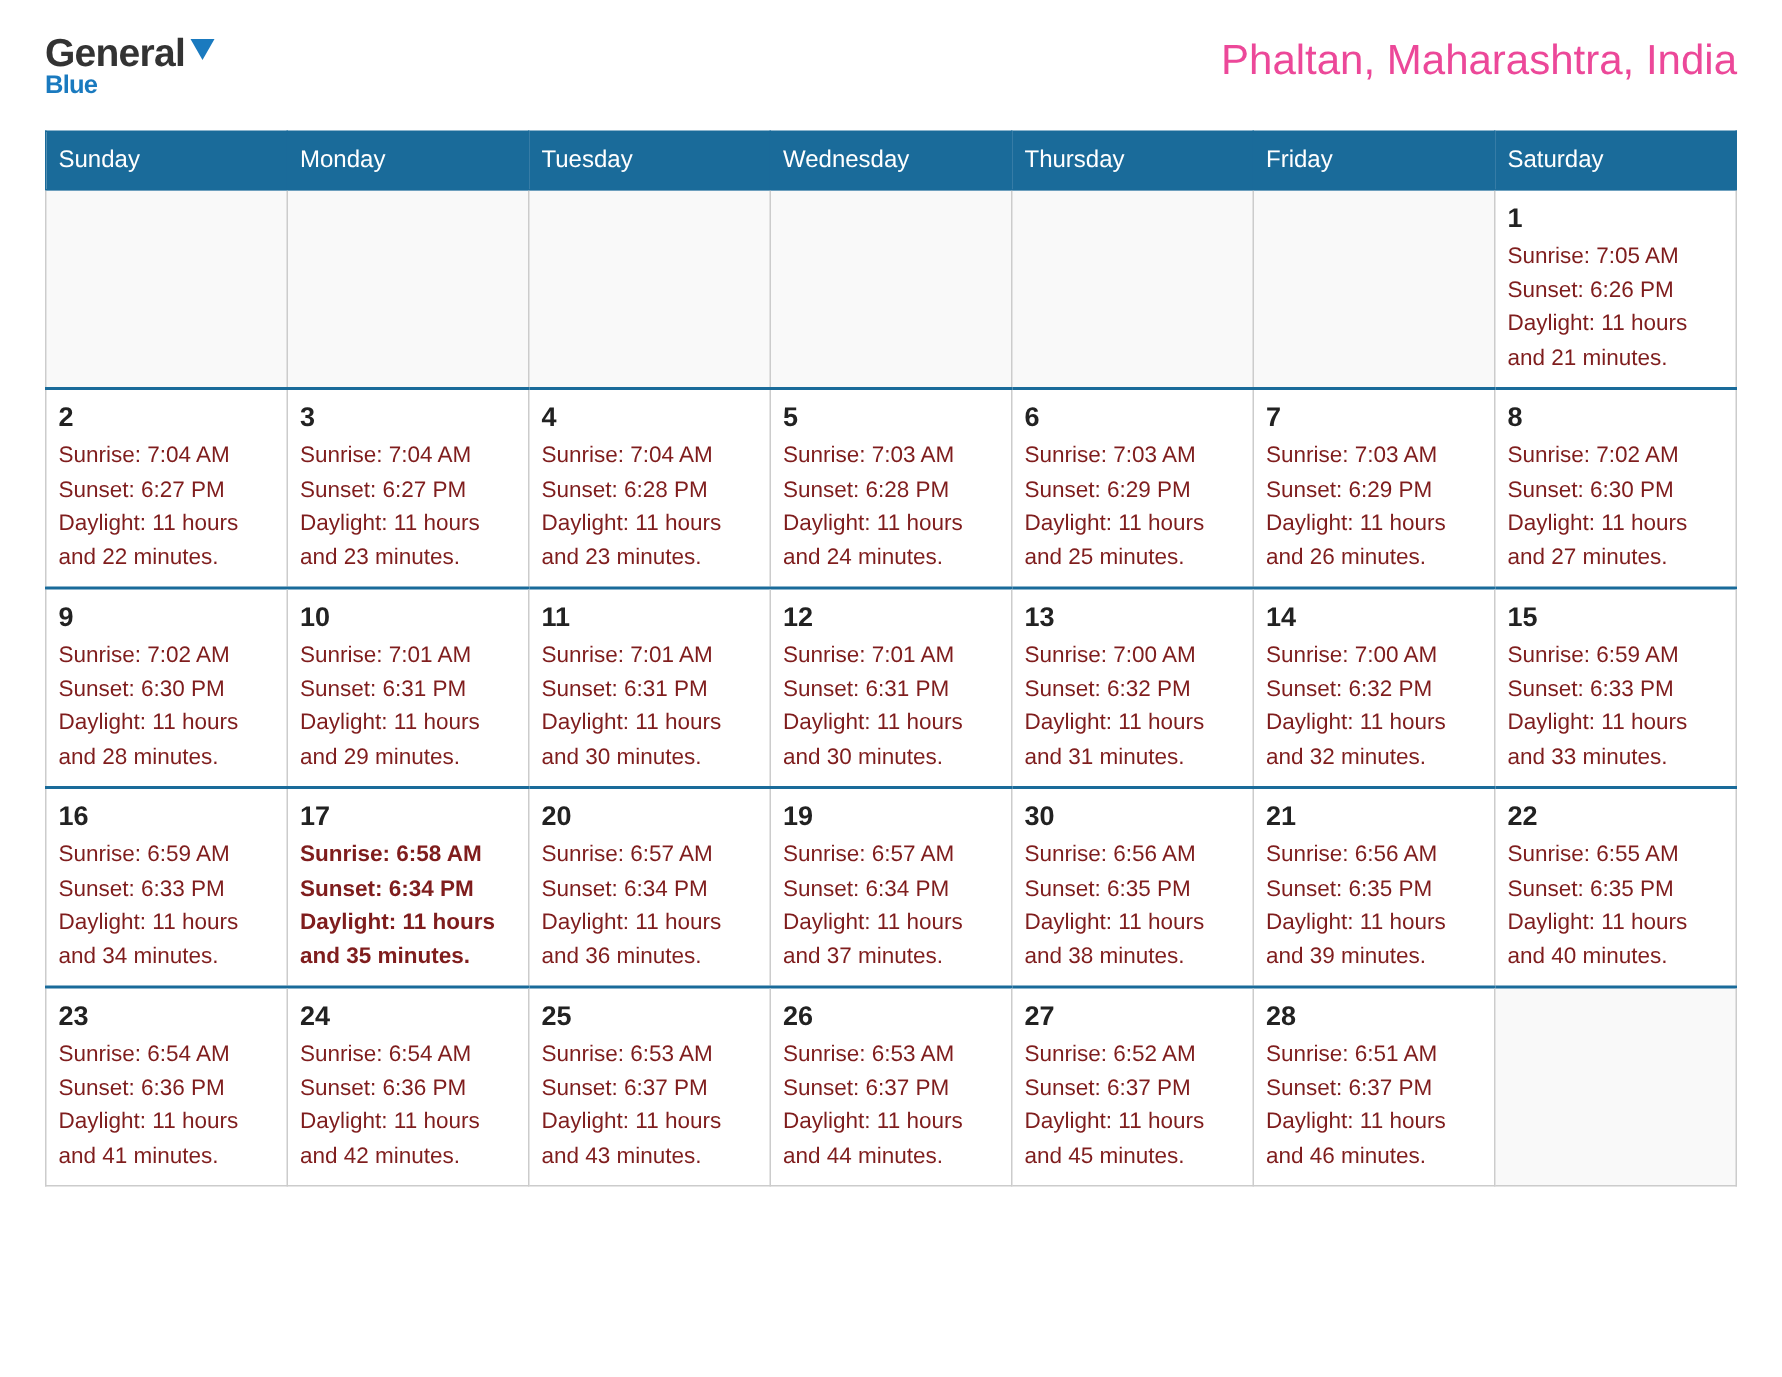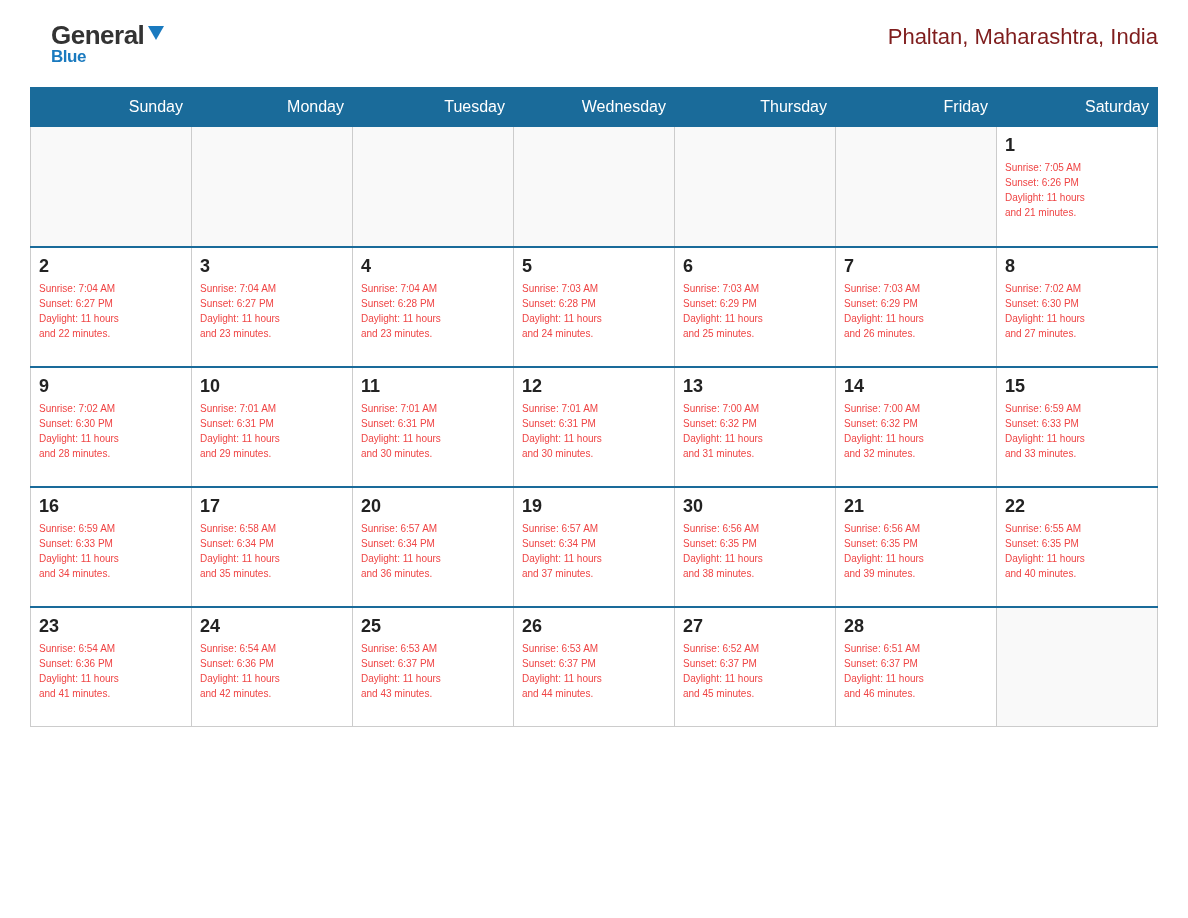--- a/index.html
+++ b/index.html
@@ -8,21 +8,20 @@
       background: #fff;
       padding: 20px 30px;
       width: 1188px;
       min-height: 918px;
     }
     .header {
       display: flex;
       justify-content: space-between;
       align-items: flex-start;
       margin-bottom: 20px;
-      margin-left: 21px;
     }
     .logo {
       display: flex;
       flex-direction: column;
       align-items: flex-start;
     }
     .logo-general {
       font-size: 26px;
       font-weight: bold;
       color: #333;
@@ -50,36 +49,36 @@
     .title-block {
       text-align: right;
     }
     .month-title {
       font-size: 52px;
       font-weight: bold;
       color: #222;
       line-height: 1.1;
     }
     .location-title {
-      font-size: 22px;
-      color: #7f1d1d;
+      font-size: 28px;
+      color: #ec4899;
       margin-top: 4px;
     }
     .calendar {
       width: 100%;
       border-collapse: collapse;
       table-layout: fixed;
     }
     .calendar th {
       background-color: #1a6b9a;
       color: #fff;
       padding: 10px 8px;
       font-size: 16px;
       font-weight: normal;
-      text-align: right;
+      text-align: left;
       border: 1px solid #1a6b9a;
     }
     .calendar td {
       vertical-align: top;
       padding: 8px 8px;
       border: 1px solid #ccc;
       font-size: 12.5px;
       color: #333;
       height: 120px;
       background: #fff;
@@ -88,22 +87,22 @@
       background: #f9f9f9;
     }
     .day-num {
       font-size: 18px;
       font-weight: bold;
       color: #222;
       display: block;
       margin-bottom: 4px;
     }
     .day-info {
-      font-size: 10px;
-      color: #ef4444;
+      font-size: 15px;
+      color: #7f1d1d;
       line-height: 1.5;
     }
     .row-divider td {
       border-top: 2px solid #1a6b9a;
     }
   </style>
 </head>
 <body>
 
 <div class="header">
@@ -254,21 +253,21 @@
       <tr class="row-divider">
         <td>
           <span class="day-num">16</span>
           <div class="day-info" style="white-space: pre-line;">Sunrise: 6:59 AM
 Sunset: 6:33 PM
 Daylight: 11 hours
 and 34 minutes.</div>
         </td>
         <td>
           <span class="day-num">17</span>
-          <div class="day-info" style="white-space: pre-line;">Sunrise: 6:58 AM
+          <div class="day-info" style="white-space: pre-line; font-weight: bold;">Sunrise: 6:58 AM
 Sunset: 6:34 PM
 Daylight: 11 hours
 and 35 minutes.</div>
         </td>
         <td>
           <span class="day-num">20</span>
           <div class="day-info" style="white-space: pre-line;">Sunrise: 6:57 AM
 Sunset: 6:34 PM
 Daylight: 11 hours
 and 36 minutes.</div>

